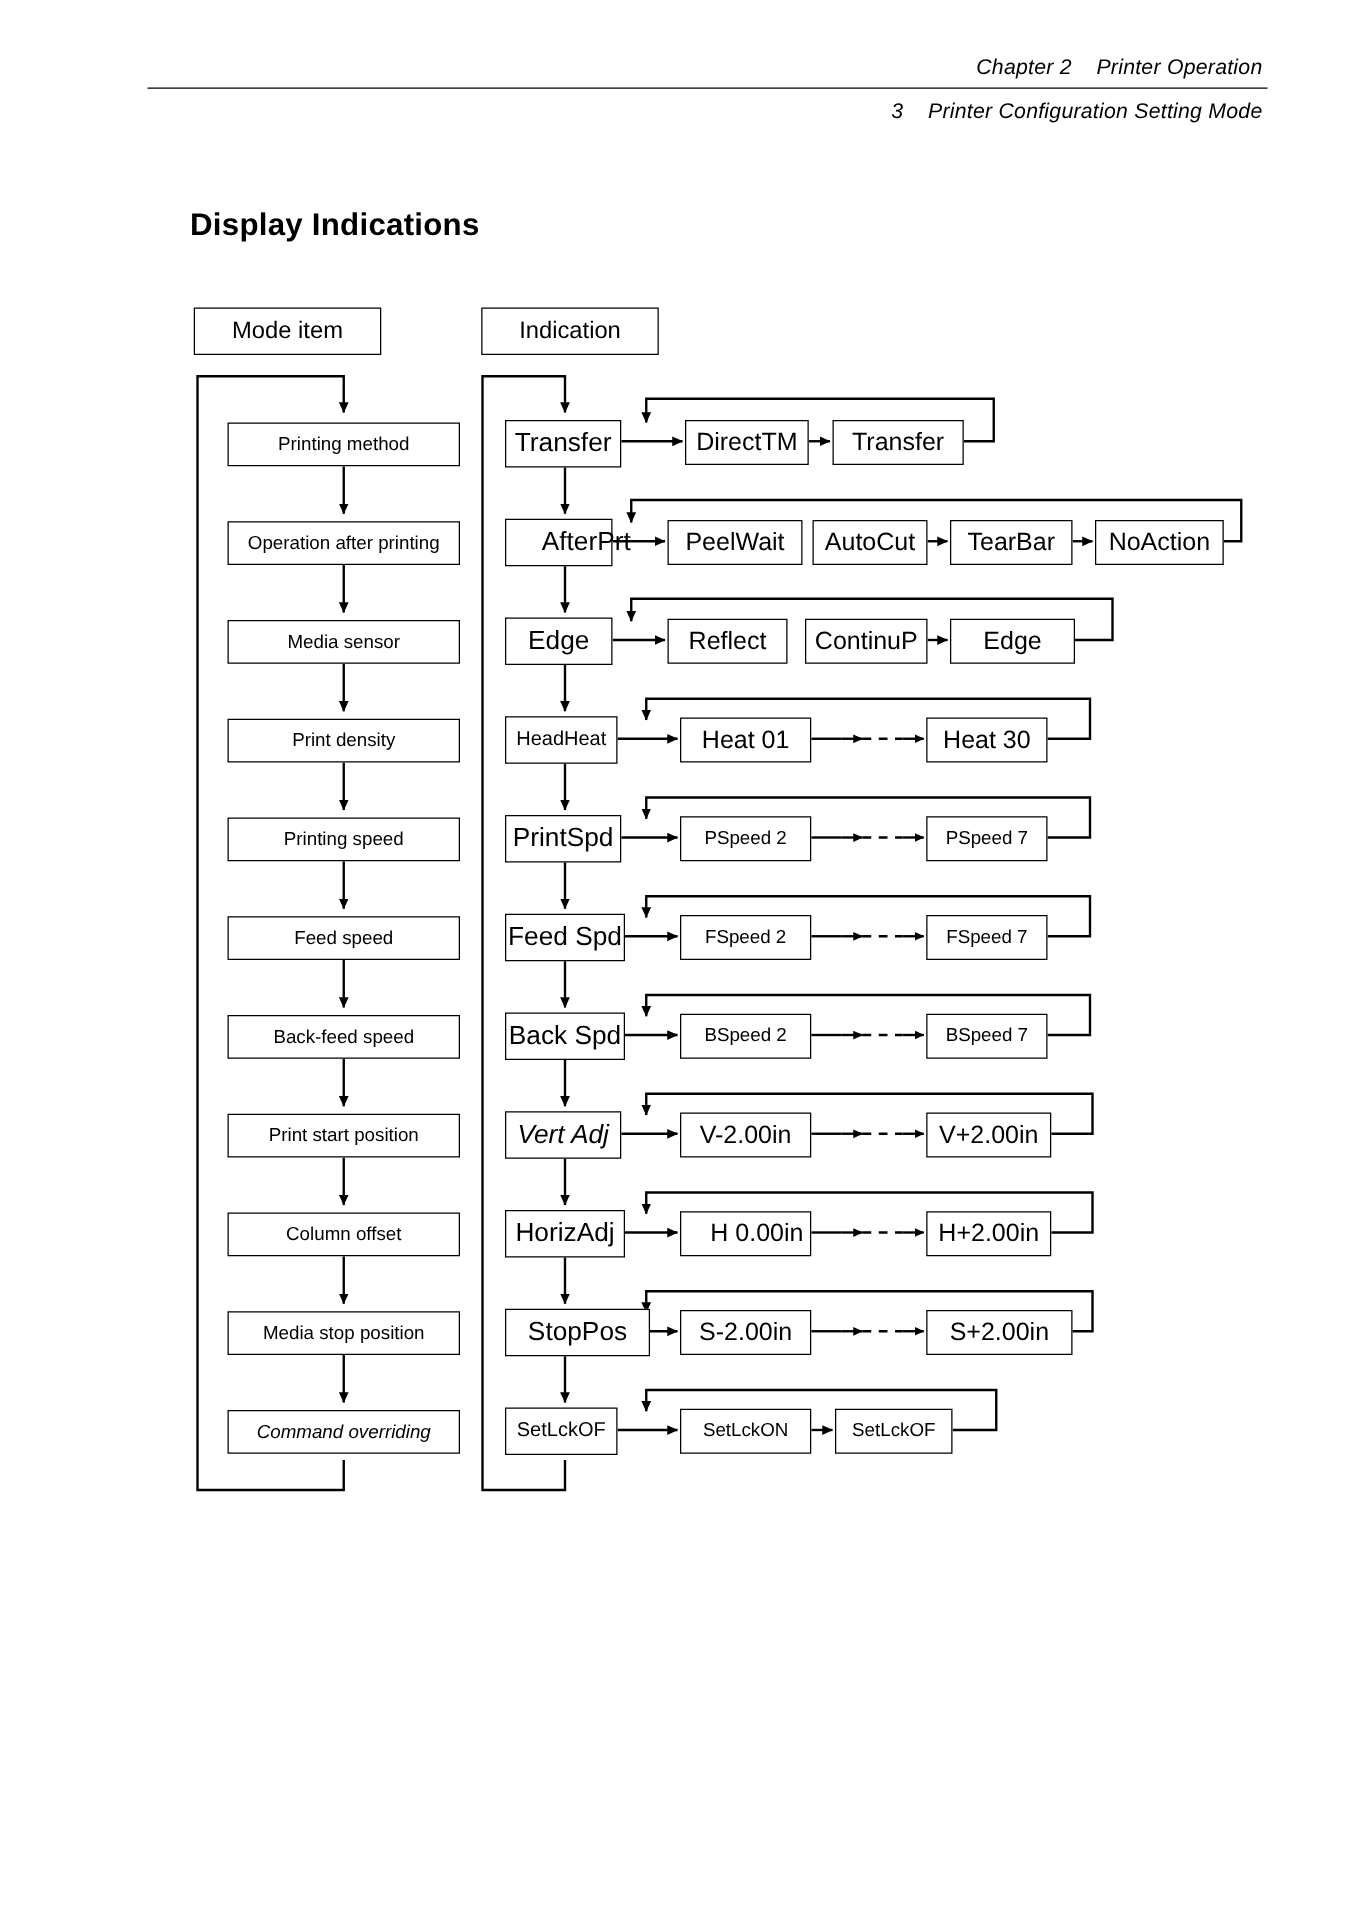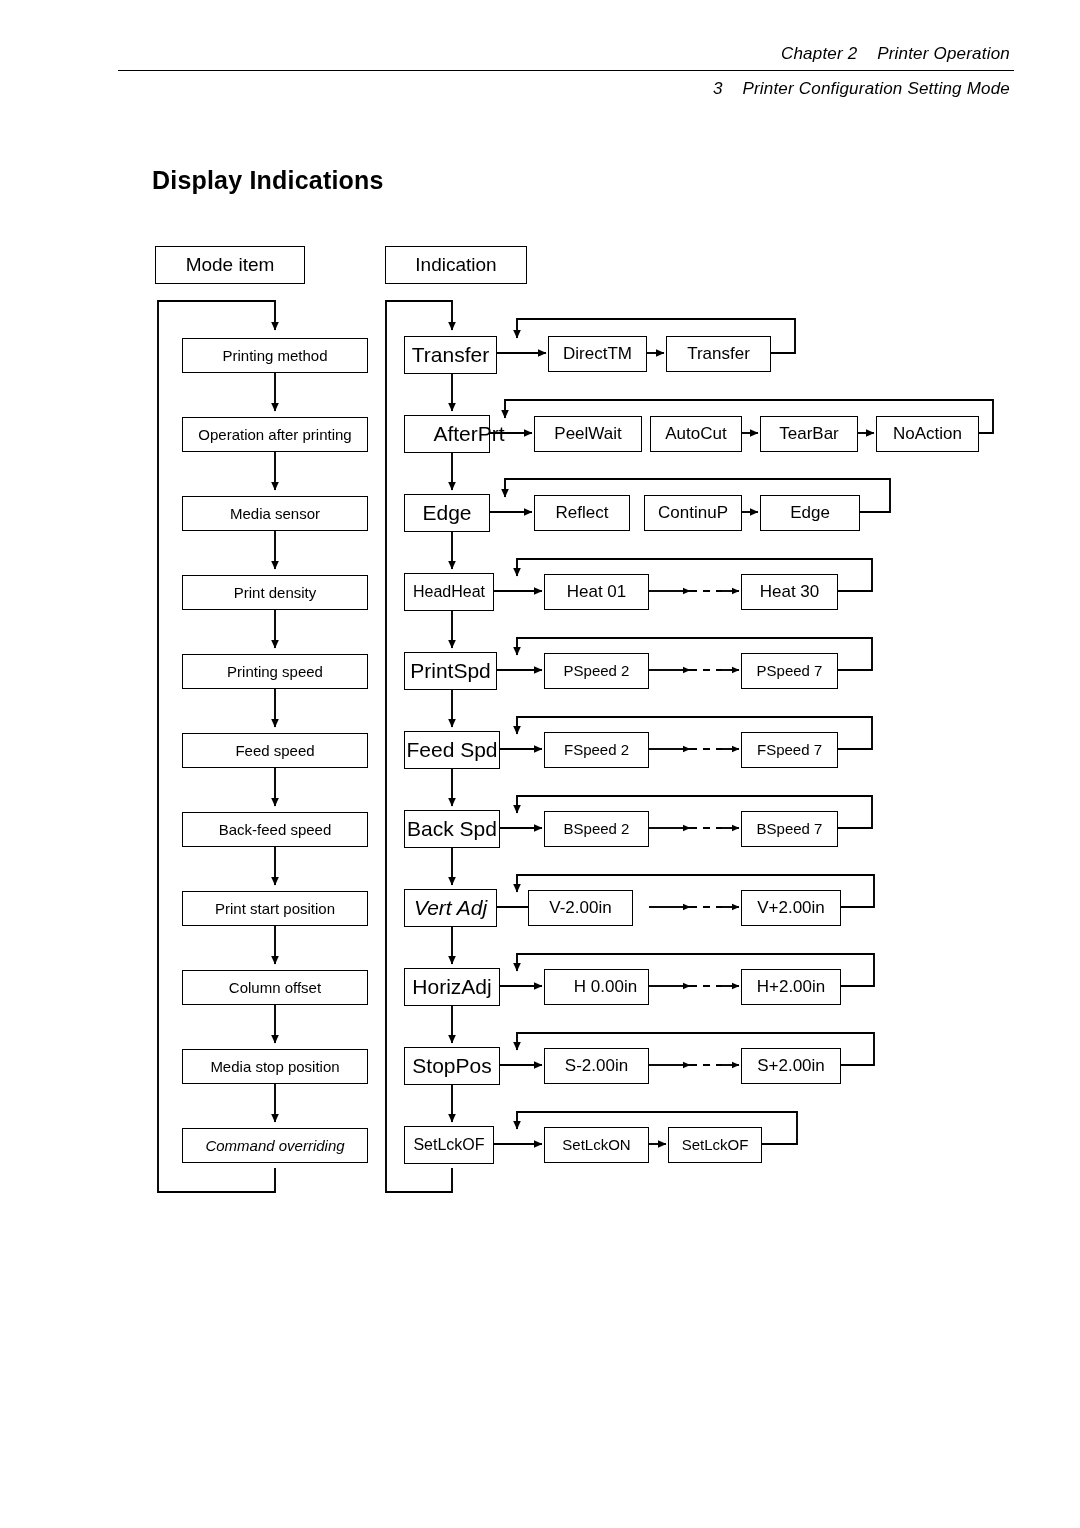--- a/index.html
+++ b/index.html
@@ -57,21 +57,21 @@
     box-sizing:border-box;
     display:flex;align-items:center;justify-content:center;
     text-align:center;
     line-height:1.05;
     white-space:nowrap;
   }
   .hdrbox{font-size:19px;}
   .modebox{font-size:15px;}
   .indbox{font-size:21px;}
   .indbox-sm{font-size:16px;}
-  .valbox{font-size:17px;}
+  .valbox{font-size:20px;}
   .valbox-sm{font-size:15px;}
 </style>
 </head>
 <body>
 
 <div class="page">
 
   <div class="hdr">
     <div class="hdr-line1">Chapter 2    Printer Operation</div>
     <div class="hdr-rule"></div>
@@ -222,21 +222,21 @@
 
     <div class="box indbox" style="left:404px;top:336px;width:93px;height:38px;">Transfer</div>
     <div class="box indbox" style="left:404px;top:415px;width:86px;height:38px;padding-left:44px;">AfterPrt</div>
     <div class="box indbox" style="left:404px;top:494px;width:86px;height:38px;">Edge</div>
     <div class="box indbox-sm" style="left:404px;top:573px;width:90px;height:38px;">HeadHeat</div>
     <div class="box indbox" style="left:404px;top:652px;width:93px;height:38px;">PrintSpd</div>
     <div class="box indbox" style="left:404px;top:731px;width:96px;height:38px;">Feed Spd</div>
     <div class="box indbox" style="left:404px;top:810px;width:96px;height:38px;">Back Spd</div>
     <div class="box indbox" style="left:404px;top:889px;width:93px;height:38px;font-style:italic;">Vert Adj</div>
     <div class="box indbox" style="left:404px;top:968px;width:96px;height:38px;">HorizAdj</div>
-    <div class="box indbox" style="left:404px;top:1047px;width:96px;height:38px;">StopPos</div>
+    <div class="box indbox" style="left:404px;top:1047px;width:116px;height:38px;">StopPos</div>
     <div class="box indbox-sm" style="left:404px;top:1126px;width:90px;height:38px;">SetLckOF</div>
 
     <div class="box valbox" style="left:548px;top:336px;width:99px;height:36px;">DirectTM</div>
     <div class="box valbox" style="left:666px;top:336px;width:105px;height:36px;">Transfer</div>
 
     <div class="box valbox" style="left:534px;top:416px;width:108px;height:36px;">PeelWait</div>
     <div class="box valbox" style="left:650px;top:416px;width:92px;height:36px;">AutoCut</div>
     <div class="box valbox" style="left:760px;top:416px;width:98px;height:36px;">TearBar</div>
     <div class="box valbox" style="left:876px;top:416px;width:103px;height:36px;">NoAction</div>
 
@@ -249,28 +249,28 @@
 
     <div class="box valbox-sm" style="left:544px;top:653px;width:105px;height:36px;">PSpeed 2</div>
     <div class="box valbox-sm" style="left:741px;top:653px;width:97px;height:36px;">PSpeed 7</div>
 
     <div class="box valbox-sm" style="left:544px;top:732px;width:105px;height:36px;">FSpeed 2</div>
     <div class="box valbox-sm" style="left:741px;top:732px;width:97px;height:36px;">FSpeed 7</div>
 
     <div class="box valbox-sm" style="left:544px;top:811px;width:105px;height:36px;">BSpeed 2</div>
     <div class="box valbox-sm" style="left:741px;top:811px;width:97px;height:36px;">BSpeed 7</div>
 
-    <div class="box valbox" style="left:528px;top:890px;width:105px;height:36px;">V-2.00in</div>
+    <div class="box valbox" style="left:544px;top:890px;width:105px;height:36px;">V-2.00in</div>
     <div class="box valbox" style="left:741px;top:890px;width:100px;height:36px;">V+2.00in</div>
 
     <div class="box valbox" style="left:544px;top:969px;width:105px;height:36px;padding-left:18px;">H 0.00in</div>
     <div class="box valbox" style="left:741px;top:969px;width:100px;height:36px;">H+2.00in</div>
 
     <div class="box valbox" style="left:544px;top:1048px;width:105px;height:36px;">S-2.00in</div>
-    <div class="box valbox" style="left:741px;top:1048px;width:100px;height:36px;">S+2.00in</div>
+    <div class="box valbox" style="left:741px;top:1048px;width:117px;height:36px;">S+2.00in</div>
 
     <div class="box valbox-sm" style="left:544px;top:1127px;width:105px;height:36px;">SetLckON</div>
     <div class="box valbox-sm" style="left:668px;top:1127px;width:94px;height:36px;">SetLckOF</div>
 
   </div>
 
 
 </div>
 
 </body></html>

